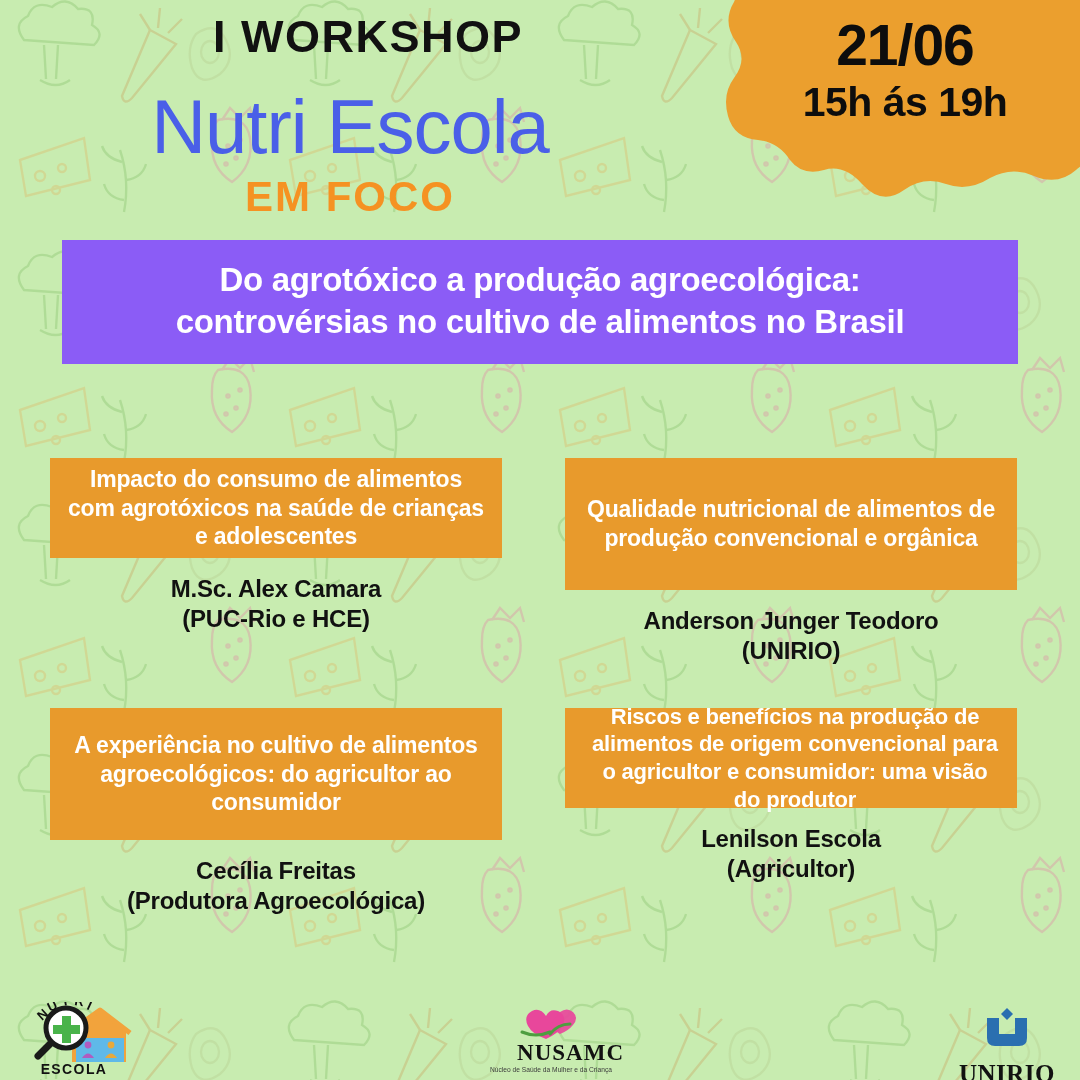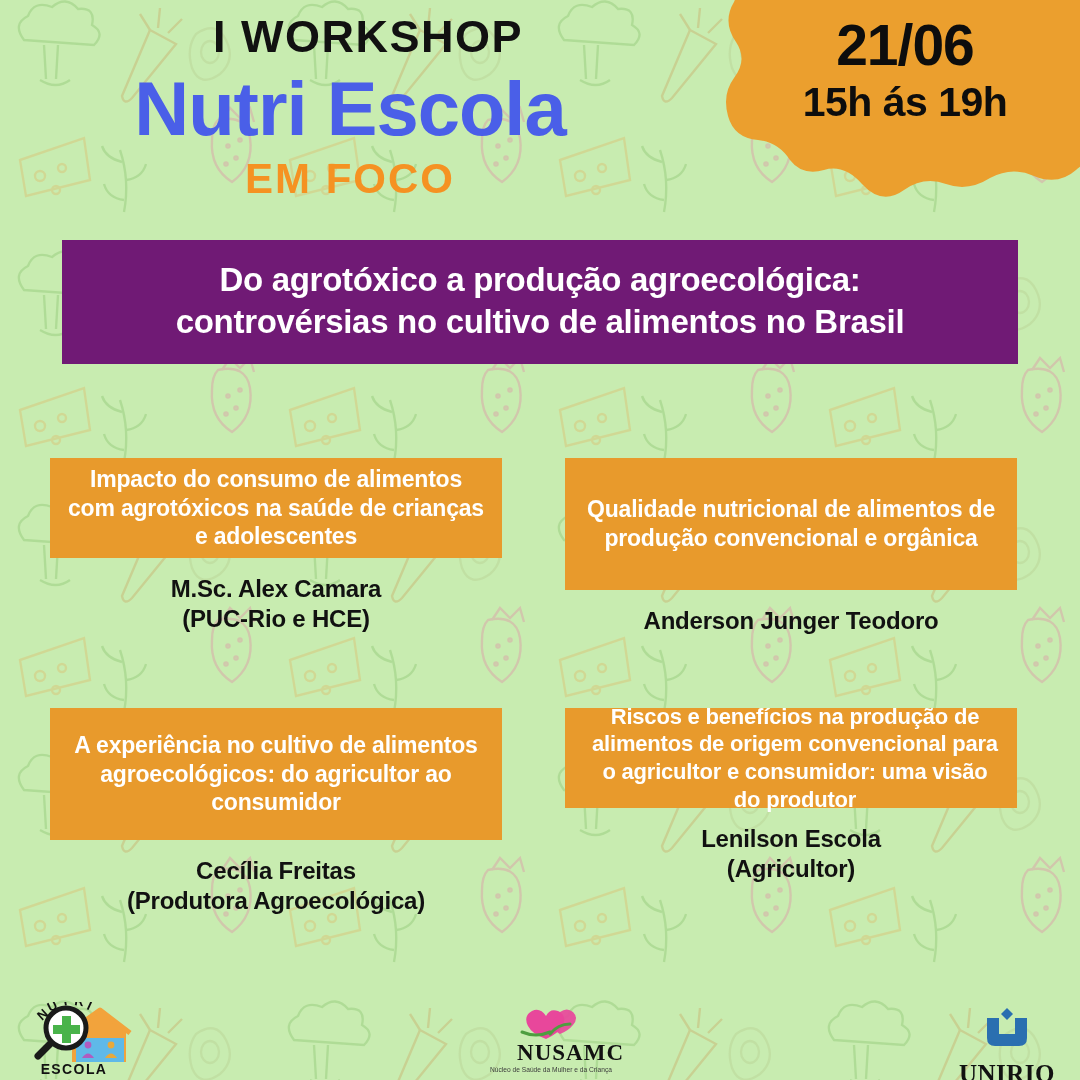--- a/index.html
+++ b/index.html
@@ -80,43 +80,43 @@
   #workshop-line {
     font-size: 45px;
     font-weight: bold;
     color: #111111;
     letter-spacing: 1.5px;
     line-height: 1;
     padding-left: 36px;
   }
   #brand-line {
     font-size: 76px;
-    font-weight: bold;
+    font-weight: normal;
     color: #4a5fe8;
     letter-spacing: -1px;
     line-height: 1.15;
-    margin-top: 6px;
+    margin-top: 24px;
   }
   #tag-line {
     font-size: 42px;
     font-weight: bold;
     color: #f59222;
     letter-spacing: 2px;
     line-height: 1;
     margin-top: 6px;
   }
 
   
   #banner {
     position: absolute;
     left: 62px;
     top: 240px;
     width: 956px;
     height: 124px;
-    background: #701a75;
+    background: #8b5cf6;
     z-index: 2;
     text-align: center;
     box-sizing: border-box;
     padding-top: 20px;
   }
   #banner-line1 {
     font-size: 33px;
     font-weight: bold;
     color: #ffffff;
     line-height: 1.2;
@@ -303,20 +303,21 @@
       <div>(PUC-Rio e HCE)</div>
     </div>
   </div>
 
   <div class="topic topic-col-right topic-row-top">
     <div class="topic-box topic-box-h3">
       <div class="topic-title ttl-22">Qualidade nutricional de alimentos de produção convencional e orgânica</div>
     </div>
     <div class="topic-speaker">
       <div>Anderson Junger Teodoro</div>
+      <div>(UNIRIO)</div>
     </div>
   </div>
 
   <div class="topic topic-col-left topic-row-bottom">
     <div class="topic-box topic-box-h3">
       <div class="topic-title ttl-22">A experiência no cultivo de alimentos agroecológicos: do agricultor ao consumidor</div>
     </div>
     <div class="topic-speaker">
       <div>Cecília Freitas</div>
       <div>(Produtora Agroecológica)</div>

